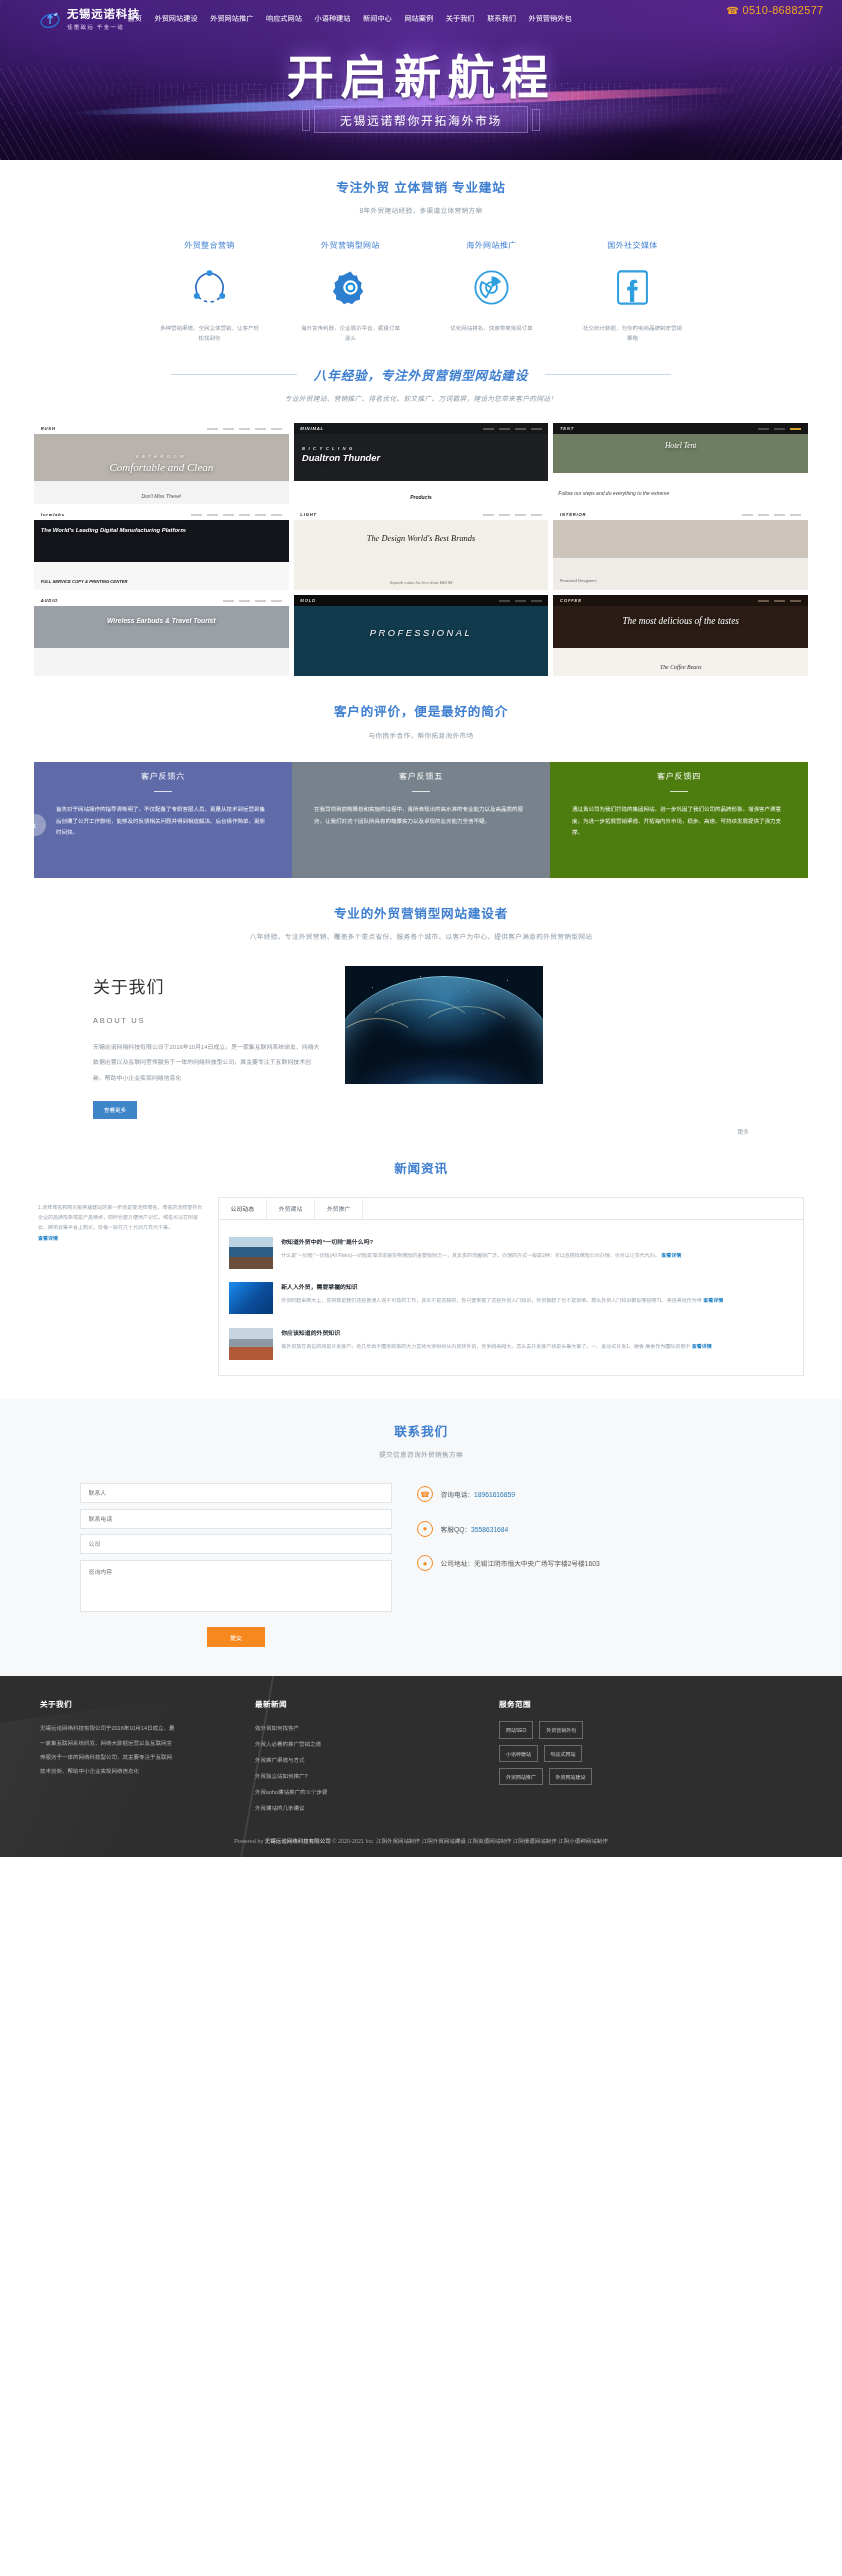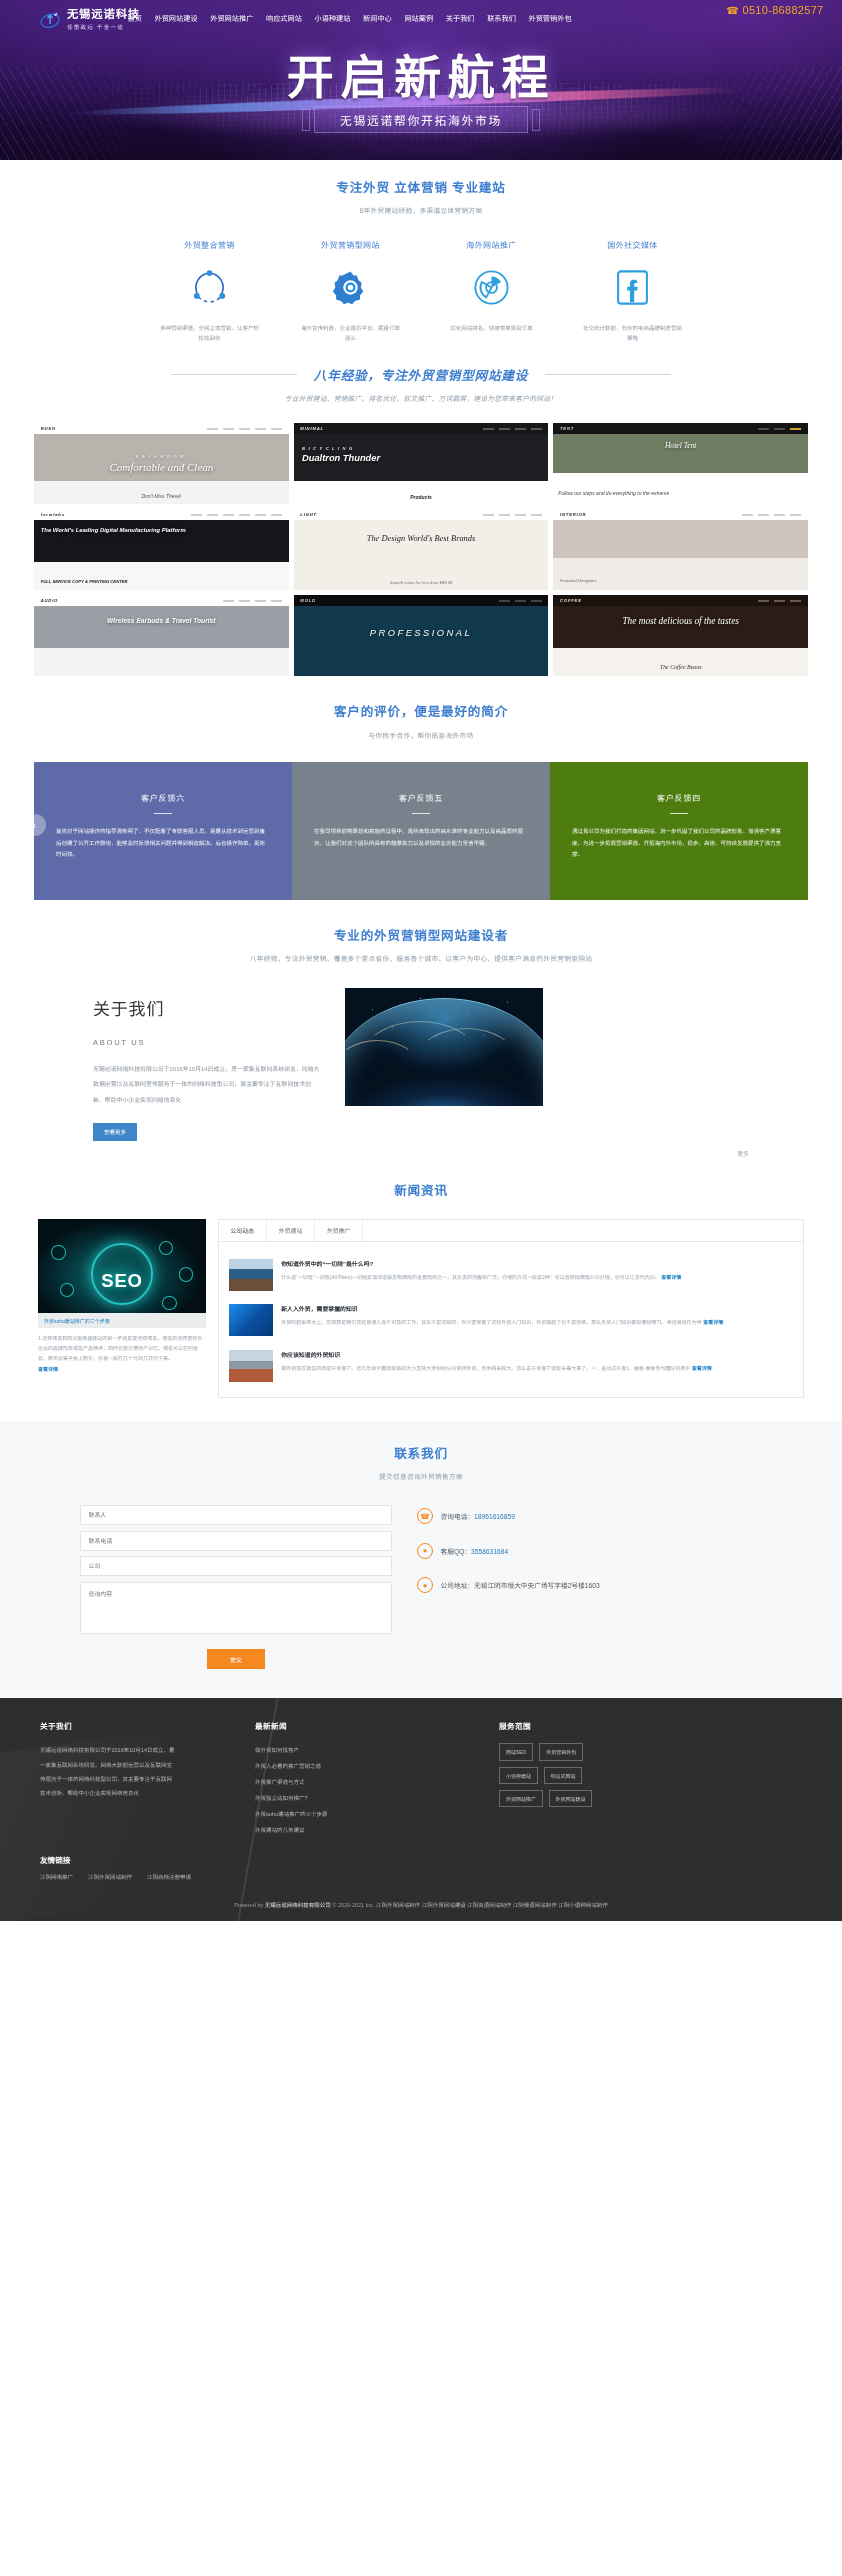--- a/index.html
+++ b/index.html
@@ -128,21 +128,21 @@
   .case .mini-nav{ margin-left:auto; display:flex; gap:5px;}
   .case .mini-nav i{ display:block; width:11px; height:1.7px; background:#cfcfcf; }
   .case .big-txt{ position:absolute; left:0; right:0; top:38%; text-align:center; color:#fff;
      font-family:"Liberation Serif","DejaVu Serif",serif; font-size:11px; text-shadow:0 0.8px 3.4px rgba(0,0,0,.5);}
   .case .big-txt .eyebrow{ display:block; font-size:4.2px; letter-spacing:3.4px; opacity:.85; margin-bottom:1.7px; font-family:"Liberation Sans",sans-serif;}
   .case .foot-txt{ position:absolute; left:0; right:0; bottom:5.9px; text-align:center; font-size:5px; color:#555;}
 
   
   .testi { padding: 25px 0 0; }
   .testi-row { display:flex; margin-top:22px; padding:0 34px; position:relative;}
-  .tcard { flex:1; padding:30px 22px 39px; color:#fff; text-align:center;}
+  .tcard { flex:1; padding:8px 22px 39px; color:#fff; text-align:center;}
   .tcard .tname { font-size:8px; letter-spacing:0.8px; }
   .tcard .tdiv { width:18.5px; height:1.7px; background:rgba(255,255,255,.8); margin:10px auto 11.8px;}
   .tcard .ttext { font-size:5.5px; line-height:2.1; text-align:left; opacity:.95;}
   .tcard.a { background:#5f6ba8; } .tcard.b { background:#78828c; } .tcard.c { background:#4d7c0f; }
   .t-arrow { position:absolute; left:23.6px; top:52px; width:22px; height:22px; border-radius:50%;
     background:rgba(255,255,255,.35); color:#fff; display:flex; align-items:center; justify-content:center; font-size:11px;}
 
   
   .about { padding: 25px 0 0; }
   .about-row { display:flex; gap:25px; margin-top:25px; padding:0 93px; align-items:flex-start;}
@@ -559,32 +559,20 @@
       </div>
     </div>
     <div class="more-link">更多</div>
   </section>
 
   <section class="news">
     <h2 class="sec-title">新闻资讯</h2>
 
     <div class="news-row">
       <div>
-        <div class="news-img">
-          <div class="node" style="left:8%;top:24%"></div>
-          <div class="node" style="left:13%;top:58%"></div>
-          <div class="node" style="left:72%;top:20%"></div>
-          <div class="node" style="left:84%;top:44%"></div>
-          <div class="node" style="left:74%;top:70%"></div>
-          <div class="ring"></div>
-          <div class="seo">SEO</div>
-          <div class="cap">
-            <div class="ct">外贸soho建站推广的三个步骤</div>
-          </div>
-        </div>
         <div class="news-bottom-note" style="padding:5px 0 0;max-width:168px">1.选择域名和购买服务器建站的第一步就是要选择域名，域名的选择要符合企业的品牌形象或是产品特点，同时也要方便用户记忆。域名可以在阿里云、腾讯云等平台上购买，价格一般在几十元到几百元不等。</div>
         <div style="font-size:5px;color:#1b7fc4;font-weight:bold;padding-top:1.7px">查看详情</div>
       </div>
 
       <div class="news-box">
         <div class="news-tabs">
           <div class="tab active">公司动态</div>
           <div class="tab">外贸建站</div>
           <div class="tab">外贸推广</div>
         </div>
@@ -684,28 +672,20 @@
           <span>外贸营销外包</span>
           <span>小语种建站</span>
           <span>响应式网站</span>
           <span>外贸网站推广</span>
           <span>外贸网站建设</span>
         </div>
       </div>
 
     </div>
 
-    <div class="flinks">
-      <h4>友情链接</h4>
-      <div class="row">
-        <a href="#">江阴网络推广</a>
-        <a href="#">江阴外贸网站制作</a>
-        <a href="#">江阴商标注册申请</a>
-      </div>
-    </div>
 
     <div class="copy">
       <span>Powered by</span>
       <span class="strong">无锡远诺网络科技有限公司</span>
       <span>© 2020-2021 Inc.</span>
       <a href="#">江阴外贸网站制作</a>
       <a href="#">江阴外贸网站建设</a>
       <a href="#">江阴英语网站制作</a>
       <a href="#">江阴俄语网站制作</a>
       <a href="#">江阴小语种网站制作</a>

